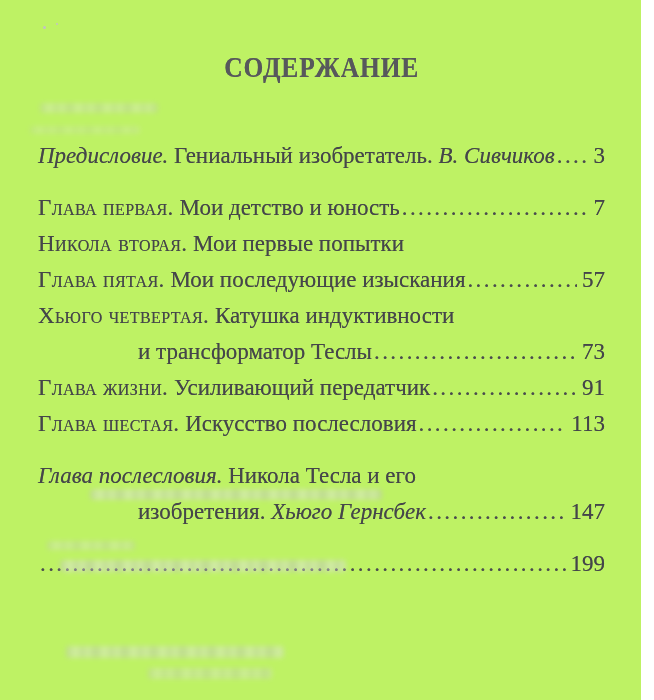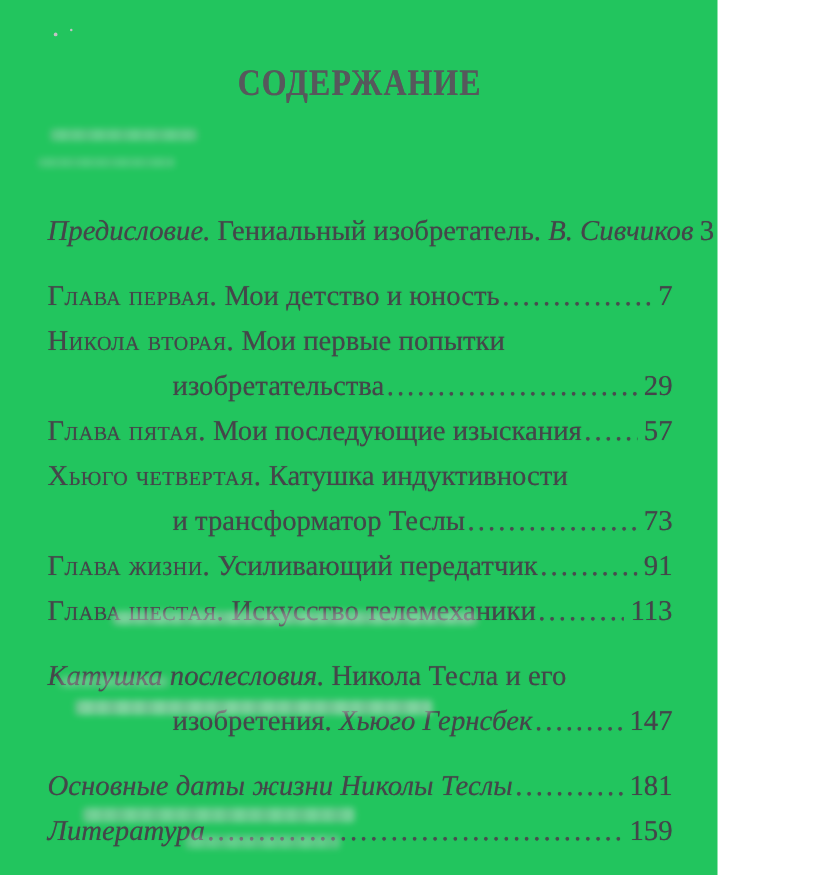--- a/index.html
+++ b/index.html
@@ -10,44 +10,44 @@
   body {
     width: 654px;
     height: 700px;
     overflow: hidden;
     position: relative;
     font-family: "Liberation Serif", "DejaVu Serif", serif;
     color: #45464a;
   }
   .page {
     position: relative;
-    width: 574px;
+    width: 641px;
     height: 700px;
     padding: 50px 36px 0 38px;
     box-sizing: border-box;
-    background: #22c55e;
+    background: #bef264;
   }
   
   .toc-title {
     margin: 0;
     text-align: center;
     font-size: 30px;
     line-height: 34px;
     font-weight: bold;
     letter-spacing: 1px;
     color: #57585c;
     text-shadow: 0 0 0.5px rgba(80,81,86,0.7);
   }
   .toc-title .title-inner {
     display: inline-block;
     transform: scaleX(0.85);
   }
   
   .toc {
-    margin-top: 83px;
+    margin-top: 54px;
   }
   .toc-line {
     display: flex;
     align-items: baseline;
     line-height: 36px;
     font-size: 23px;
     white-space: nowrap;
     text-shadow: 0 0 0.6px rgba(66,67,72,0.65);
   }
   .toc-line.gap { margin-top: 16px; }
@@ -101,65 +101,54 @@
         <span class="pagenum">3</span>
       </div>
       <div class="toc-line gap">
         <span class="label"><span class="sc">Глава первая.</span><span class="normal"> Мои детство и юность</span></span>
         <span class="dots"></span>
         <span class="pagenum">7</span>
       </div>
       <div class="toc-line">
         <span class="label"><span class="sc">Никола вторая.</span><span class="normal"> Мои первые попытки</span></span>
       </div>
-      <div class="toc-line indent">
-        <span class="label"><span class="normal">изобретательства</span></span>
-        <span class="dots"></span>
-        <span class="pagenum">29</span>
-      </div>
       <div class="toc-line">
         <span class="label"><span class="sc">Глава пятая.</span><span class="normal"> Мои последующие изыскания</span></span>
         <span class="dots"></span>
         <span class="pagenum">57</span>
       </div>
       <div class="toc-line">
         <span class="label"><span class="sc">Хьюго четвертая.</span><span class="normal"> Катушка индуктивности</span></span>
       </div>
       <div class="toc-line indent">
         <span class="label"><span class="normal">и трансформатор Теслы</span></span>
         <span class="dots"></span>
         <span class="pagenum">73</span>
       </div>
       <div class="toc-line">
         <span class="label"><span class="sc">Глава жизни.</span><span class="normal"> Усиливающий передатчик </span></span>
         <span class="dots"></span>
         <span class="pagenum">91</span>
       </div>
       <div class="toc-line">
-        <span class="label"><span class="sc">Глава шестая.</span><span class="normal"> Искусство телемеханики</span></span>
+        <span class="label"><span class="sc">Глава шестая.</span><span class="normal"> Искусство послесловия</span></span>
         <span class="dots"></span>
         <span class="pagenum">113</span>
       </div>
       <div class="toc-line gap">
-        <span class="label"><span class="italic">Катушка послесловия.</span><span class="normal"> Никола Тесла и его</span></span>
+        <span class="label"><span class="italic">Глава послесловия.</span><span class="normal"> Никола Тесла и его</span></span>
       </div>
       <div class="toc-line indent">
         <span class="label"><span class="normal">изобретения. </span><span class="italic">Хьюго Гернсбек</span></span>
         <span class="dots"></span>
         <span class="pagenum">147</span>
       </div>
       <div class="toc-line gap">
-        <span class="label"><span class="italic">Основные даты жизни Николы Теслы</span></span>
         <span class="dots"></span>
-        <span class="pagenum">181</span>
-      </div>
-      <div class="toc-line">
-        <span class="label"><span class="italic">Литература </span></span>
-        <span class="dots"></span>
-        <span class="pagenum">159</span>
+        <span class="pagenum">199</span>
       </div>
     </div>
 
   <div class="ghost" style="left:40px; top:103px; width:118px; height:10px; opacity:0.32;"></div>
   <div class="ghost" style="left:30px; top:126px; width:110px; height:8px; opacity:0.22;"></div>
   <div class="ghost" style="left:90px; top:489px; width:292px; height:11px; opacity:0.45;"></div>
   <div class="ghost" style="left:47px; top:541px; width:88px; height:9px; opacity:0.32;"></div>
   <div class="ghost" style="left:60px; top:560px; width:286px; height:12px; opacity:0.48;"></div>
   <div class="ghost" style="left:66px; top:646px; width:218px; height:12px; opacity:0.42;"></div>
   <div class="ghost" style="left:148px; top:668px; width:124px; height:11px; opacity:0.34;"></div>

